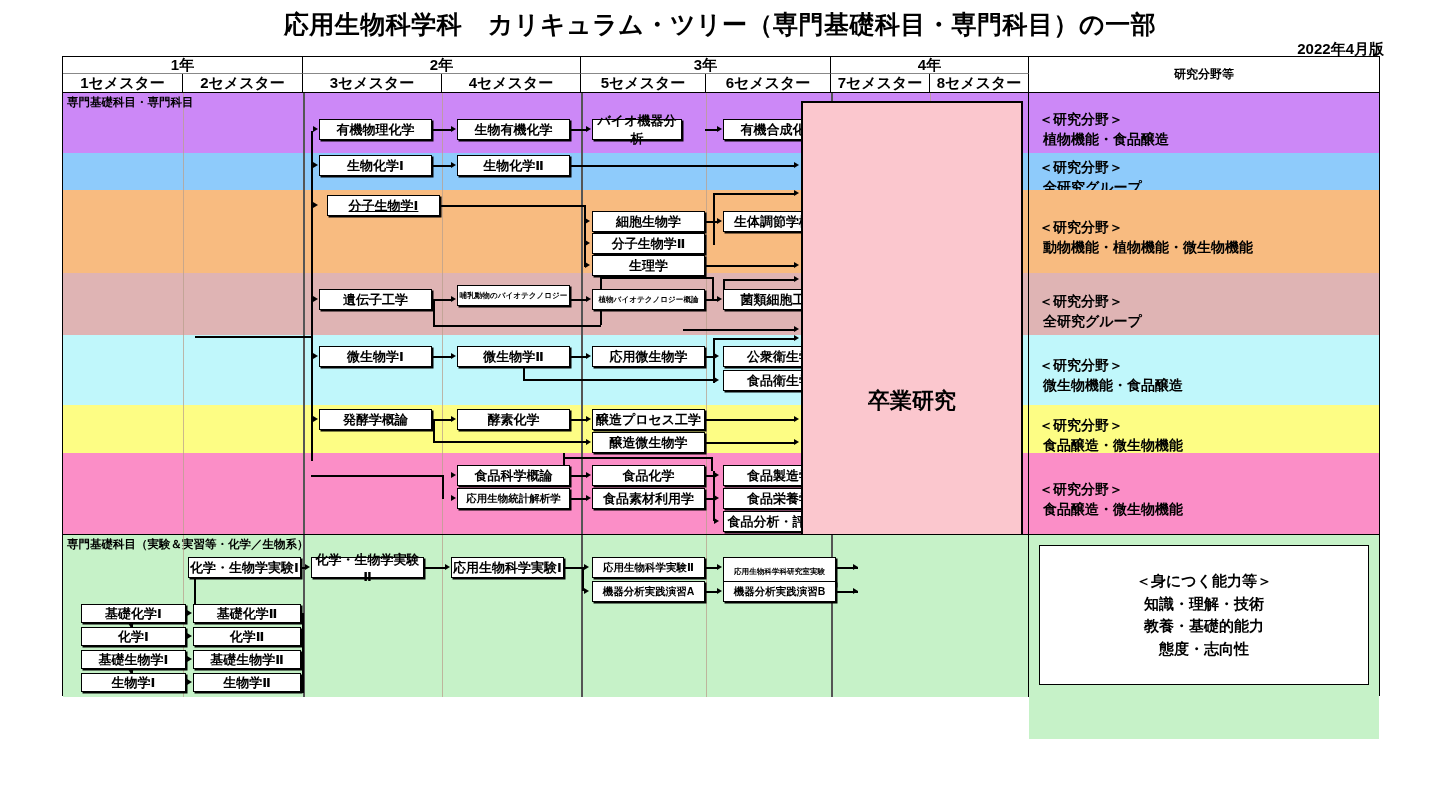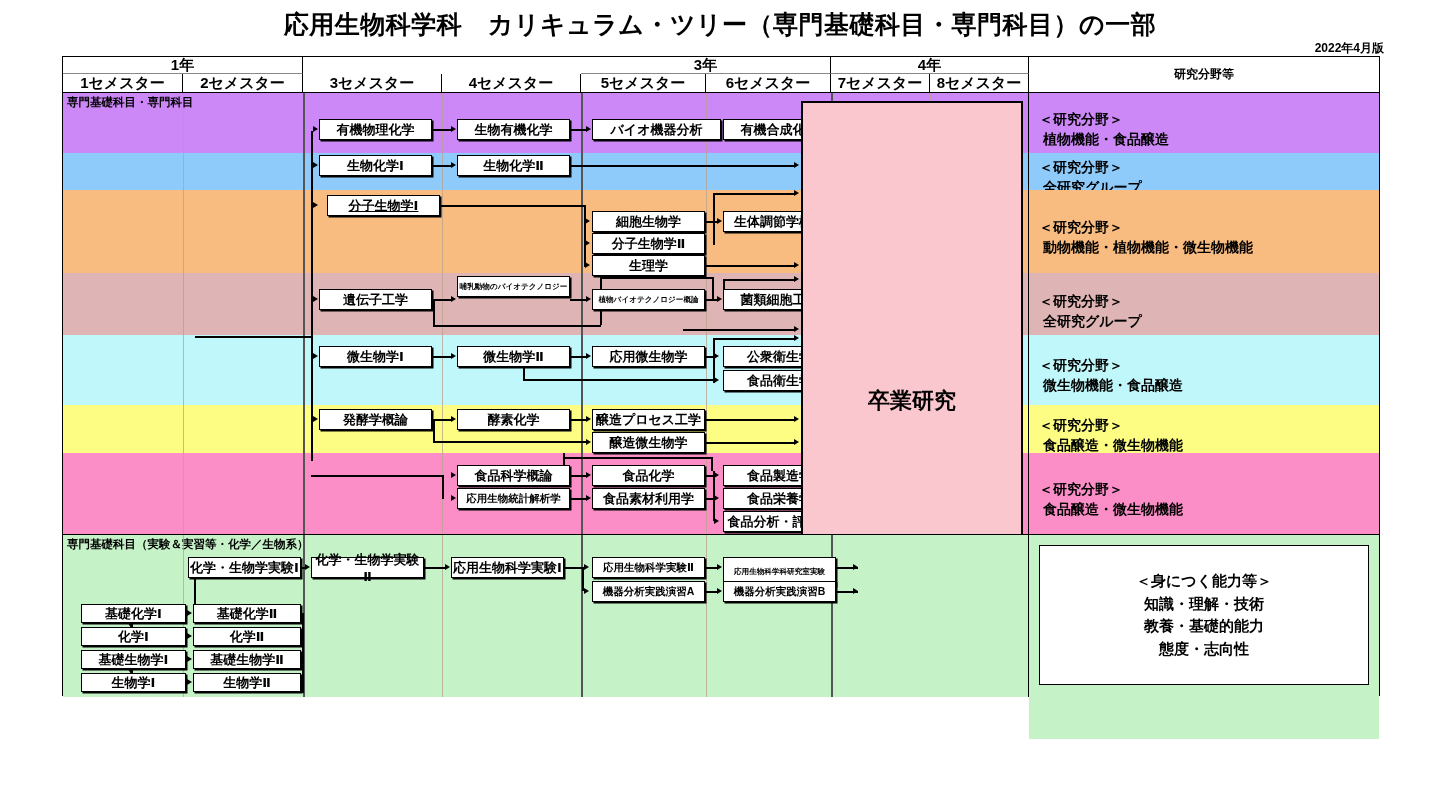--- a/index.html
+++ b/index.html
@@ -7,21 +7,21 @@
     width:1440px;height:810px;background:#ffffff;
     font-family:"Liberation Sans","DejaVu Sans",sans-serif;
     color:#000;overflow:hidden;position:relative;
   }
   
   #title{
     position:absolute;left:0;top:8px;width:1440px;text-align:center;
     font-size:25px;font-weight:bold;letter-spacing:.5px;
   }
   #version{
-    position:absolute;right:56px;top:40px;font-size:12px;font-weight:bold;
+    position:absolute;right:56px;top:40px;font-size:15px;font-weight:bold;
   }
   
   #chart{
     position:absolute;left:62px;top:56px;width:1318px;height:640px;
     border:1.5px solid #000;box-sizing:border-box;background:#fff;
   }
   
   .hdr-year,.hdr-sem{position:absolute;box-sizing:border-box;
     display:flex;align-items:center;justify-content:center;
     font-size:15px;font-weight:bold;background:#fff;}
@@ -100,20 +100,21 @@
 </style>
 </head>
 <body>
 
 <div id="title">応用生物科学科　カリキュラム・ツリー（専門基礎科目・専門科目）の一部</div>
 <div id="version">2022年4月版</div>
 
 <div id="chart">
 
   <div class="hdr-year" style="left:0;width:240px;">1年</div>
+  <div class="hdr-year" style="left:240px;width:278px;">2年</div>
   <div class="hdr-year" style="left:518px;width:250px;">3年</div>
   <div class="hdr-year" style="left:768px;width:198px;">4年</div>
   <div class="hdr-field" style="left:966px;width:350px;">研究分野等</div>
 
   <div class="hdr-sem" style="left:0;width:120px;">1セメスター</div>
   <div class="hdr-sem" style="left:120px;width:120px;border-right:1.5px solid #000;">2セメスター</div>
   <div class="hdr-sem" style="left:240px;width:139px;">3セメスター</div>
   <div class="hdr-sem" style="left:379px;width:139px;border-right:1.5px solid #000;">4セメスター</div>
   <div class="hdr-sem" style="left:518px;width:125px;">5セメスター</div>
   <div class="hdr-sem" style="left:643px;width:125px;border-right:1.5px solid #000;">6セメスター</div>
@@ -140,21 +141,21 @@
       <div class="guide" style="left:867px;height:442px;"></div>
 
       <div id="upper-label">専門基礎科目・専門科目</div>
 
 
       <div class="ln lnh" style="left:132px;top:243px;width:118px;"></div>
       <div class="ln lnv" style="left:248px;top:38px;height:330px;"></div>
 
       <div class="box b14" style="left:256px;top:26px;width:113px;height:21px;">有機物理化学</div>
       <div class="box b14" style="left:394px;top:26px;width:113px;height:21px;">生物有機化学</div>
-      <div class="box b14" style="left:529px;top:26px;width:129px;height:21px;">バイオ機器分析</div>
+      <div class="box b14" style="left:529px;top:26px;width:90px;height:21px;">バイオ機器分析</div>
       <div class="box b14" style="left:660px;top:26px;width:113px;height:21px;">有機合成化学</div>
       <div class="arw" style="left:250px;top:33px;"></div>
       <div class="ln lnh" style="left:369px;top:36px;width:20px;"></div>
       <div class="arw" style="left:388px;top:33px;"></div>
       <div class="ln lnh" style="left:507px;top:36px;width:17px;"></div>
       <div class="arw" style="left:523px;top:33px;"></div>
       <div class="ln lnh" style="left:642px;top:36px;width:13px;"></div>
       <div class="arw" style="left:654px;top:33px;"></div>
       <div class="ln lnh" style="left:773px;top:36px;width:60px;"></div>
       <div class="arw" style="left:731px;top:33px;"></div>
@@ -182,21 +183,21 @@
       <div class="arw" style="left:654px;top:125px;"></div>
       <div class="ln lnv" style="left:650px;top:100px;height:52px;"></div>
       <div class="ln lnh" style="left:650px;top:100px;width:81px;"></div>
       <div class="arw" style="left:731px;top:97px;"></div>
       <div class="ln lnh" style="left:773px;top:128px;width:60px;"></div>
       <div class="arw" style="left:731px;top:125px;"></div>
       <div class="ln lnh" style="left:642px;top:172px;width:89px;"></div>
       <div class="arw" style="left:731px;top:169px;"></div>
 
       <div class="box b14" style="left:256px;top:196px;width:113px;height:21px;">遺伝子工学</div>
-      <div class="box b8" style="left:394px;top:183px;width:113px;height:21px;">哺乳動物のバイオテクノロジー</div>
+      <div class="box b8" style="left:394px;top:192px;width:113px;height:21px;">哺乳動物のバイオテクノロジー</div>
       <div class="box b8" style="left:529px;top:196px;width:113px;height:21px;">植物バイオテクノロジー概論</div>
       <div class="box b14" style="left:660px;top:196px;width:113px;height:21px;">菌類細胞工学</div>
       <div class="arw" style="left:250px;top:203px;"></div>
       <div class="ln lnh" style="left:369px;top:206px;width:20px;"></div>
       <div class="arw" style="left:388px;top:203px;"></div>
       <div class="ln lnh" style="left:507px;top:206px;width:17px;"></div>
       <div class="arw" style="left:523px;top:203px;"></div>
       <div class="ln lnh" style="left:642px;top:206px;width:13px;"></div>
       <div class="arw" style="left:654px;top:203px;"></div>
       <div class="ln lnh" style="left:773px;top:206px;width:60px;"></div>

